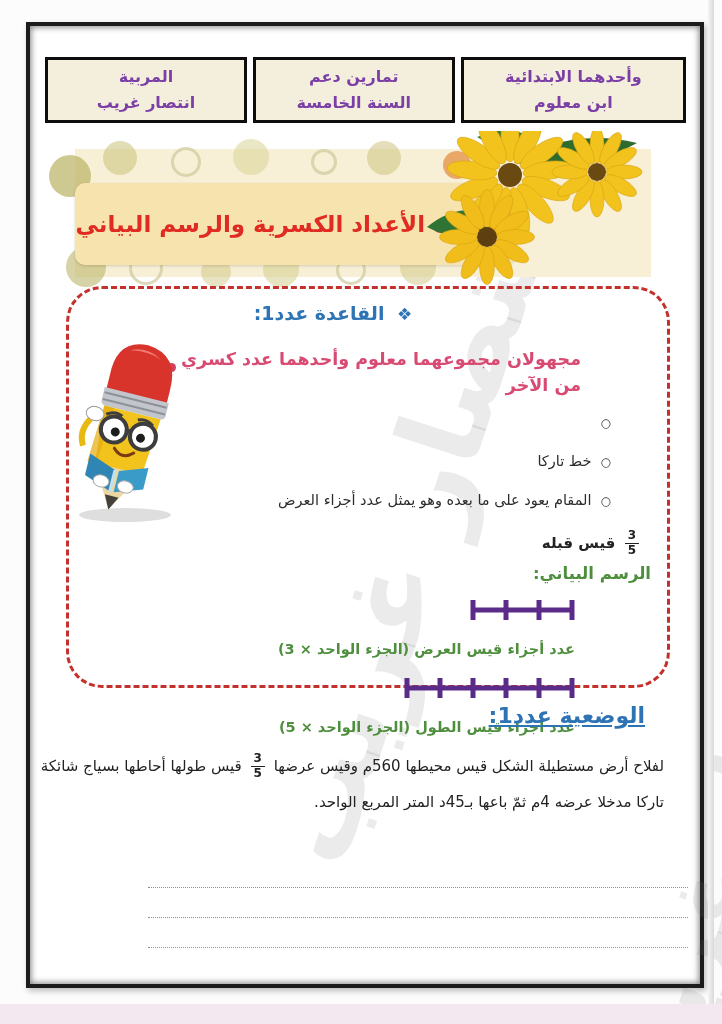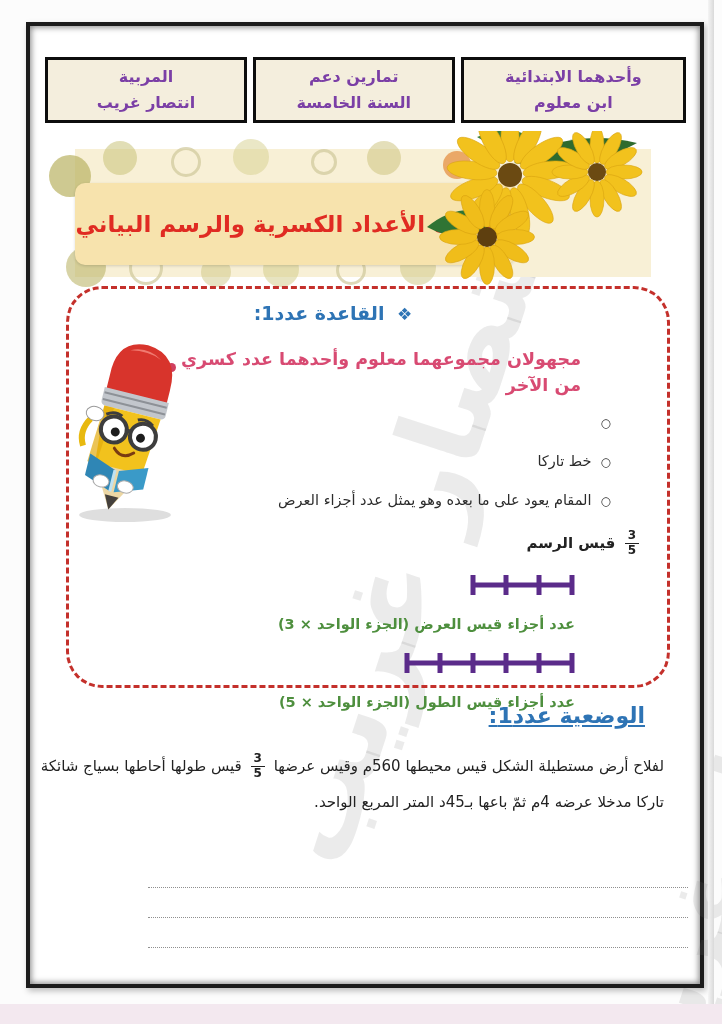--- a/index.html
+++ b/index.html
@@ -227,23 +227,24 @@
             <span class="sub-marker">○</span>
             <span>المقام يعود على ما بعده وهو يمثل عدد أجزاء العرض</span>
           </li>
         </ul>
 
       <div class="example-line">
         <span class="frac">
             <span class="num">3</span>
             <span class="den">5</span>
           </span>
-        <span>قيس الرسم</span>
-      </div>
-
+        <span>قيس قبله</span>
+      </div>
+
+      <div class="graph-heading">الرسم البياني:</div>
       <div class="graph-rows">
           <div class="graph-row">
             <svg width="105" height="26">
               <line x1="3" y1="13" x2="102" y2="13" stroke="#5b2b8a" stroke-width="5"></line>
               <line x1="3" y1="3" x2="3" y2="23" stroke="#5b2b8a" stroke-width="5"></line>
               <line x1="36" y1="3" x2="36" y2="23" stroke="#5b2b8a" stroke-width="5"></line>
               <line x1="69" y1="3" x2="69" y2="23" stroke="#5b2b8a" stroke-width="5"></line>
               <line x1="102" y1="3" x2="102" y2="23" stroke="#5b2b8a" stroke-width="5"></line>
             </svg>
             <span class="graph-label">عدد أجزاء قيس العرض (الجزء الواحد × 3)</span>

